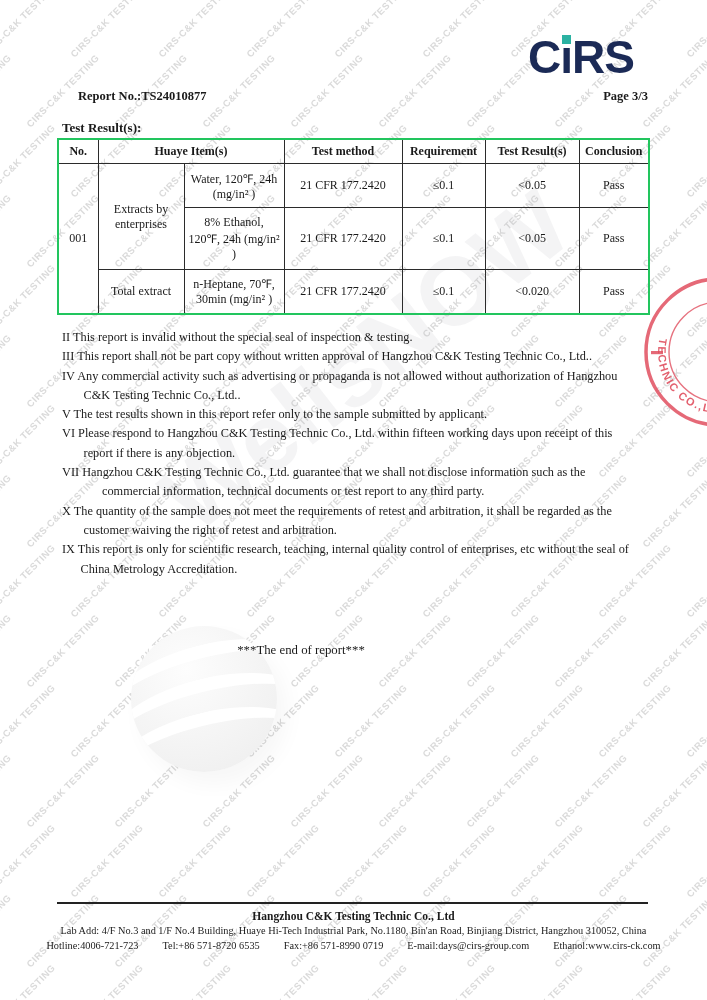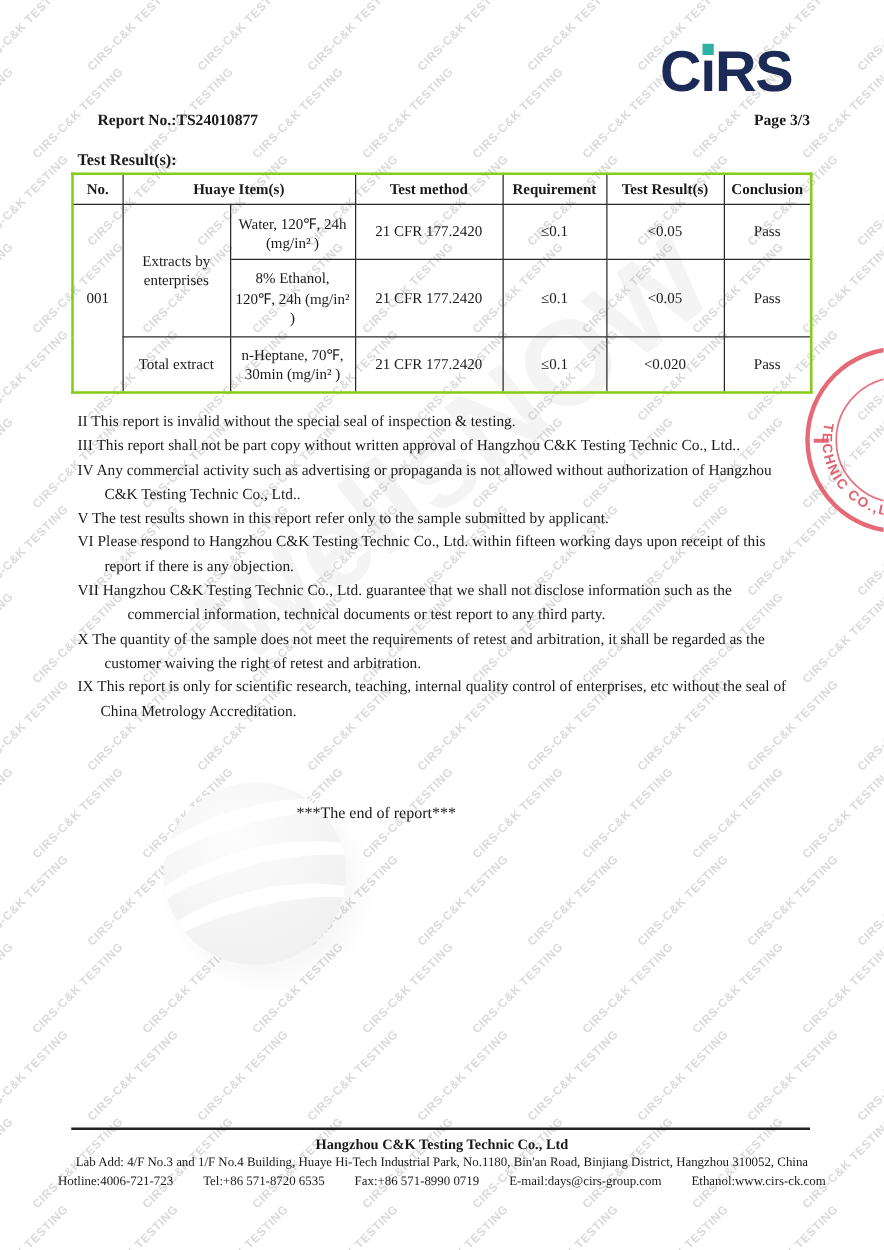--- a/index.html
+++ b/index.html
@@ -49,21 +49,21 @@
   
   .section-title{position:absolute;left:62px;top:120px;font-size:13px;font-weight:bold;z-index:2;}
   table.results{
     position:absolute;left:57px;top:138px;z-index:2;border-collapse:collapse;
     table-layout:fixed;width:591px;background:transparent;
   }
   table.results th, table.results td{
     border:1px solid #2b2b2b;text-align:center;vertical-align:middle;
     font-size:12px;padding:2px 3px;background:transparent;
   }
-  table.results{border:2px solid #84cc16;}
+  table.results{border:2px solid #22c55e;}
   table.results th{font-weight:bold;height:19px;}
   tr.r1{height:44px;} tr.r2{height:62px;} tr.r3{height:44px;}
   
   .statement{position:absolute;left:62px;top:328px;width:645px;z-index:2;}
   .statement-title{font-size:12.8px;font-weight:bold;margin-bottom:3px;}
   .clause{font-size:12.3px;line-height:19.3px;white-space:pre-wrap;}
   .end-note{position:absolute;left:0;top:643px;width:602px;text-align:center;
     font-size:12.8px;font-weight:normal;z-index:2;}
   
   .footer-rule{position:absolute;left:57px;top:902px;width:591px;height:2px;background:#222;z-index:2;}

